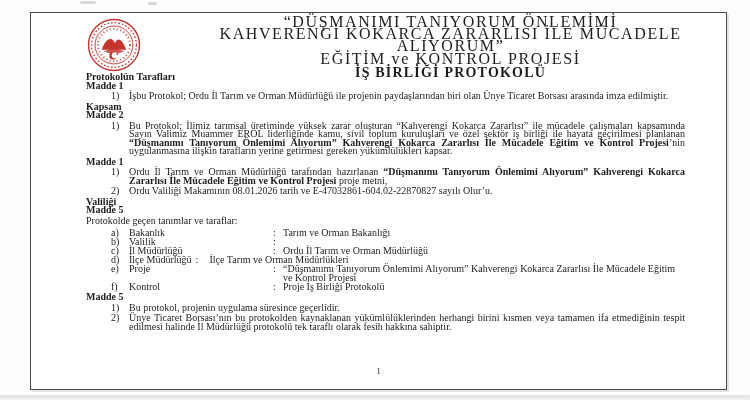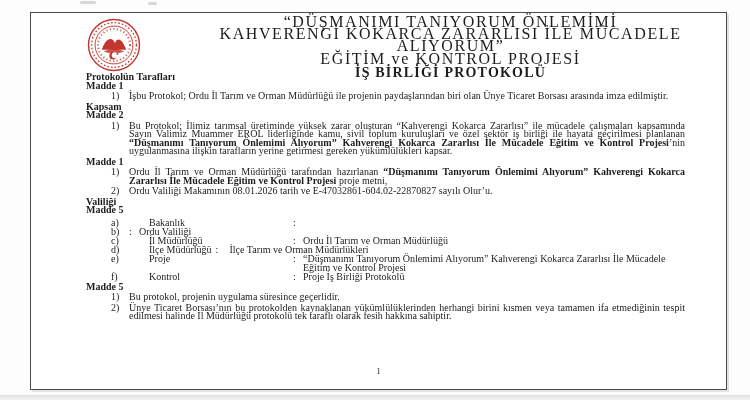--- a/index.html
+++ b/index.html
@@ -26,21 +26,21 @@
   .h{font-weight:700;}
   .sec{margin-bottom:2px;}
   .items{margin:2px 0 1px 0;}
   .item{display:flex;margin-bottom:2px;margin-left:25px;}
   .item .no{flex:0 0 18px;}
   .item .txt{flex:1;text-align:justify;}
   .p{margin:2px 0;}
   .defs{margin:3px 0 2px 25px;}
   .def{display:flex;line-height:9px;}
   .def .no{flex:0 0 18px;}
-  .def .term{flex:0 0 144px;margin-left:20px;}
+  .def .term{flex:0 0 144px;}
   .def .sep{flex:0 0 10px;}
   .def .val{flex:1;}
   .defs .def:nth-child(4) .term{flex:0 0 auto;margin-right:4px;}
   .defs .def:nth-child(4) .sep{margin-right:4px;}
   b{font-weight:700;}
 
   .pageno{position:absolute;left:0;bottom:13px;width:100%;text-align:center;
           font-size:8.5px;color:#2a2a2a;}
 </style>
 </head>
@@ -109,30 +109,32 @@
           <div class="item">
             <span class="no">2)</span>
             <span class="txt">Ordu Valiliği Makamının 08.01.2026 tarih ve E-47032861-604.02-22870827 sayılı Olur’u.</span>
           </div>
         </div>
       </section>
 
       <section class="sec">
         <div class="h">Valiliği</div>
         <div class="h">Madde 5</div>
+        <div class="p">Protokolde geçen tanımlar ve taraflar:</div>
         <div class="defs">
           <div class="def">
             <span class="no">a)</span>
             <span class="term">Bakanlık</span>
             <span class="sep">:</span>
+            <span class="val">Tarım ve Orman Bakanlığı</span>
           </div>
           <div class="def">
             <span class="no">b)</span>
+            <span class="term">Valilik</span>
             <span class="sep">:</span>
-            <span class="val">Ordu Valiliği</span>
           </div>
           <div class="def">
             <span class="no">c)</span>
             <span class="term">İl Müdürlüğü</span>
             <span class="sep">:</span>
             <span class="val">Ordu İl Tarım ve Orman Müdürlüğü</span>
           </div>
           <div class="def">
             <span class="no">d)</span>
             <span class="term">İlçe Müdürlüğü</span>

